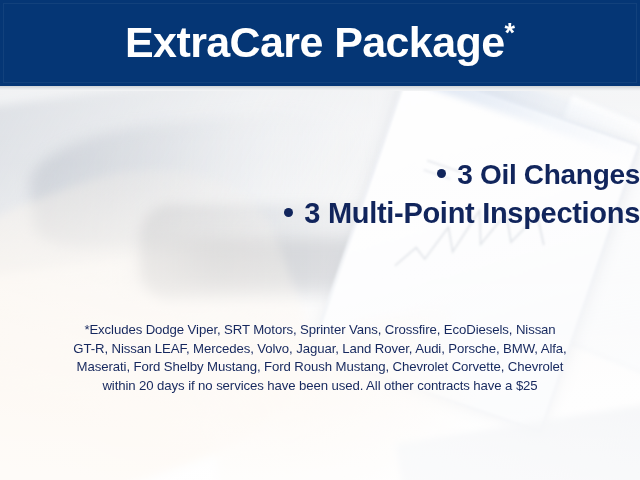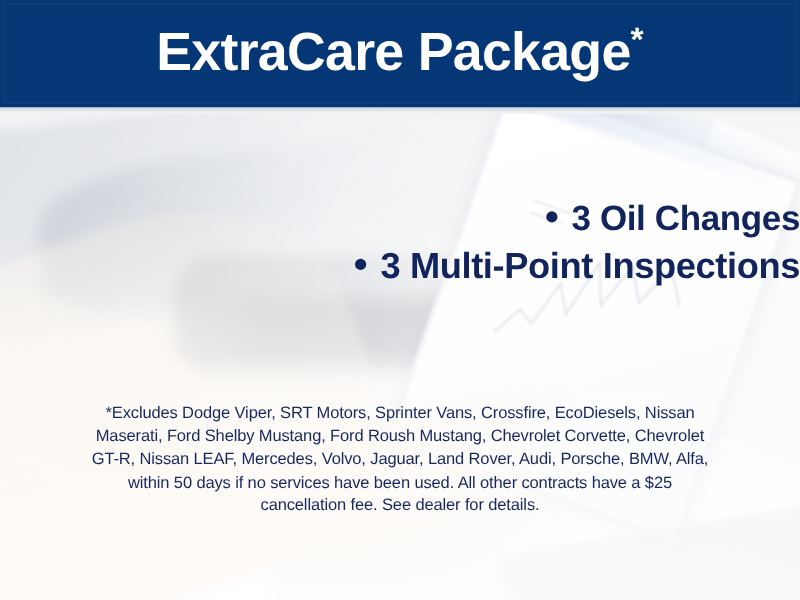--- a/index.html
+++ b/index.html
@@ -264,19 +264,18 @@
     <div class="bullet-row">
       <span class="dot"></span><span>3 Oil Changes</span>
     </div>
     <div class="bullet-row big">
       <span class="dot"></span><span>3 Multi-Point Inspections</span>
     </div>
   </div>
 
   <div class="disclaimer">
     <p>*Excludes Dodge Viper, SRT Motors, Sprinter Vans, Crossfire, EcoDiesels, Nissan</p>
+    <p>GT-R, Nissan LEAF, Mercedes, Volvo, Jaguar, Land Rover, Audi, Porsche, BMW, Alfa,</p>
     <p>Maserati, Ford Shelby Mustang, Ford Roush Mustang, Chevrolet Corvette, Chevrolet</p>
-    <p>GT-R, Nissan LEAF, Mercedes, Volvo, Jaguar, Land Rover, Audi, Porsche, BMW, Alfa,</p>
-    <p>within 50 days if no services have been used. All other contracts have a $25</p>
-    <p>cancellation fee. See dealer for details.</p>
+    <p>within 20 days if no services have been used. All other contracts have a $25</p>
   </div>
 
 </div>
 
 </body></html>

